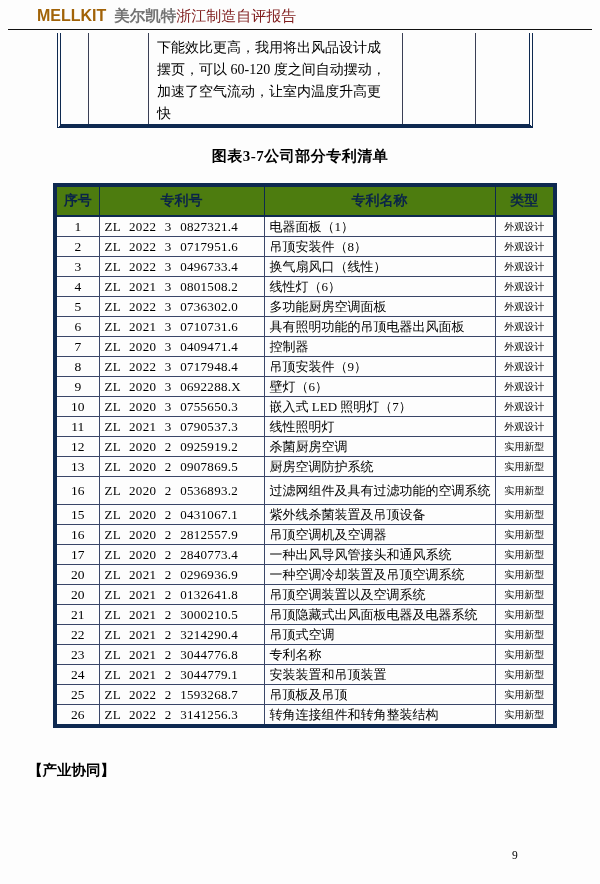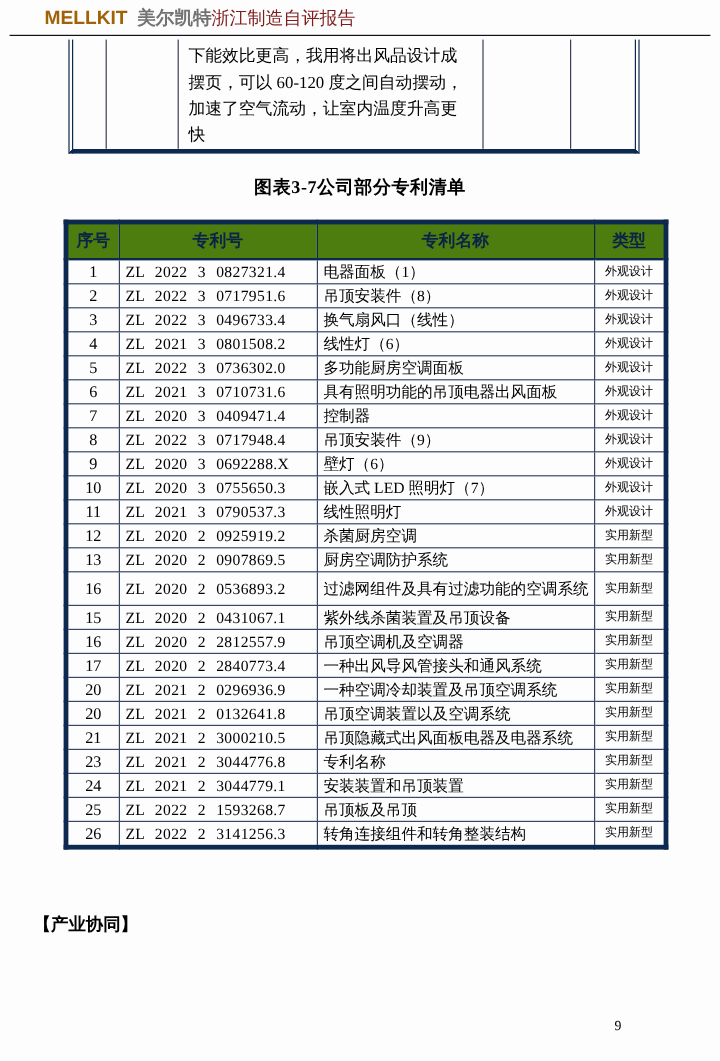--- a/index.html
+++ b/index.html
@@ -267,20 +267,26 @@
           <td class="name">吊顶空调装置以及空调系统</td>
           <td class="type">实用新型</td>
         </tr>
         <tr>
           <td class="no">21</td>
           <td class="patno">ZL 2021 2 3000210.5</td>
           <td class="name">吊顶隐藏式出风面板电器及电器系统</td>
           <td class="type">实用新型</td>
         </tr>
         <tr>
+          <td class="no">22</td>
+          <td class="patno">ZL 2021 2 3214290.4</td>
+          <td class="name">吊顶式空调</td>
+          <td class="type">实用新型</td>
+        </tr>
+        <tr>
           <td class="no">23</td>
           <td class="patno">ZL 2021 2 3044776.8</td>
           <td class="name">专利名称</td>
           <td class="type">实用新型</td>
         </tr>
         <tr>
           <td class="no">24</td>
           <td class="patno">ZL 2021 2 3044779.1</td>
           <td class="name">安装装置和吊顶装置</td>
           <td class="type">实用新型</td>

